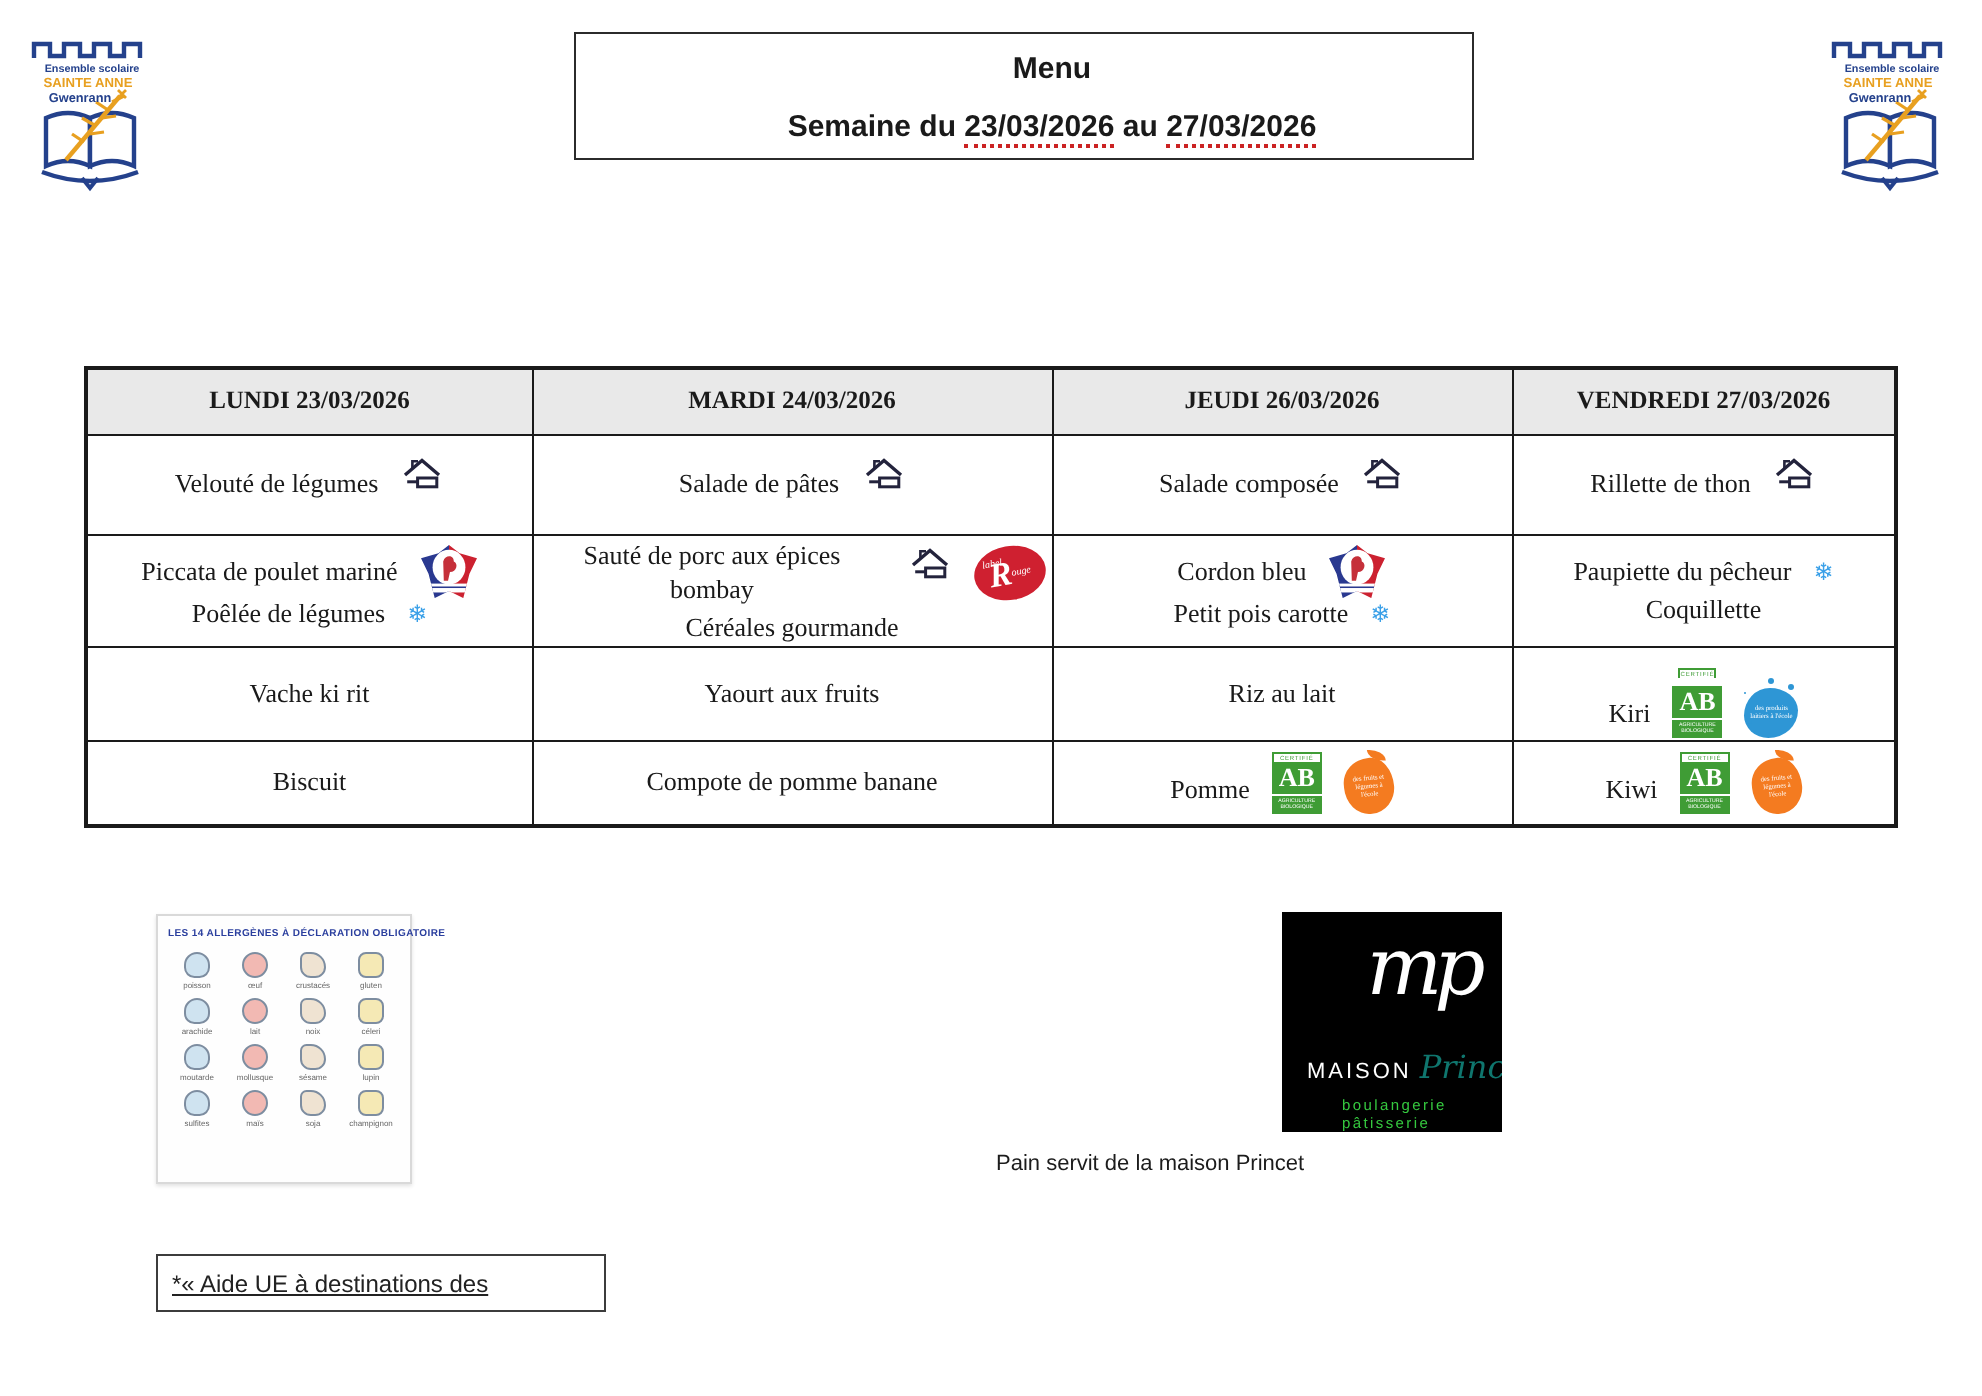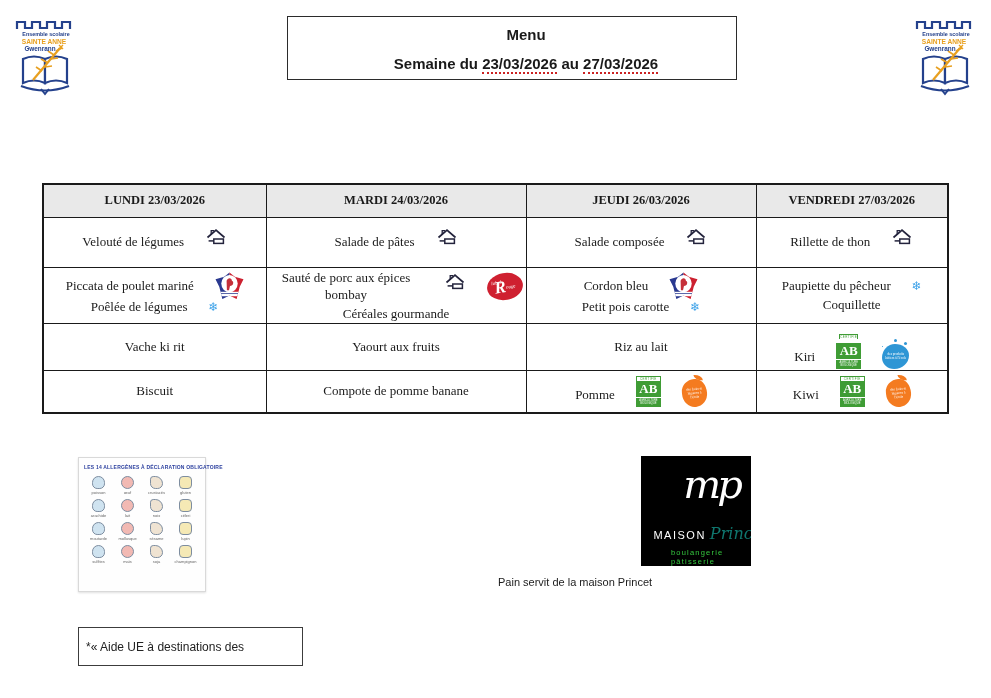--- a/index.html
+++ b/index.html
@@ -31,21 +31,21 @@
   }
   table.menu td, table.menu th { border:1px solid #1a1a1a; text-align:center; vertical-align:middle; padding:1px 3px; }
   table.menu { border:2px solid #1a1a1a; }
   tr.hdr th { background:#e9e9e9; font-weight:bold; font-size:12.5px; height:33px;text-align:center; }
   th.top { vertical-align:top; padding-top:4px; }
   tr.r-entree  td { height:50px; }
   tr.r-plat    td { height:56px; }
   tr.r-laitage td { height:40px; }
   tr.r-dessert td { height:43px; }
 
-  .line { display:flex; align-items:center; justify-content:center; gap:21px; line-height:1.35; }
+  .line { display:flex; align-items:center; justify-content:center; gap:11px; line-height:1.35; }
   .line + .line { margin-top:1px; }
   .align-end { align-items:flex-end; }
   .align-end .dish { margin-bottom:3px; }
 
   .fm { width:22px; height:17px; flex:0 0 auto; margin-top:-10px; }
   .snow { color:#3aa0e8; font-size:12px; line-height:1; font-family:"DejaVu Sans", sans-serif; }
 
   .volaille { width:29px; height:28px; flex:0 0 auto; margin:-3px 0; }
 
   .label-rouge {
@@ -108,23 +108,23 @@
   .mp { font-family:"DejaVu Serif", serif; font-style:italic; font-size:40px; line-height:1; margin-top:8px; height:56px; letter-spacing:-4px; }
   .princet-line { display:flex; align-items:baseline; gap:4px; margin-top:14px; }
   .princet-maison { font-size:11px; letter-spacing:1.5px; color:#fff; }
   .princet-name { font-family:"DejaVu Serif", serif; font-style:italic; font-size:16px; color:#0f766e; }
   .princet-tag { color:#35c93f; font-size:7.5px; letter-spacing:1.2px; margin-top:5px; }
 
   .bread-caption { position:absolute; left:498px; top:576px; font-size:11px; color:#1c1c1c; }
 
   
   .aide-box {
-    position:absolute; left:78px; top:627px; width:225px; height:39px;
+    position:absolute; left:78px; top:627px; width:225px; height:29px;
     border:1px solid #3c3c3c; display:flex; align-items:center; padding-left:7px;
-    font-size:12px; color:#222;
+    font-size:12px; color:#222;text-decoration:underline;
   }
 
   .slogo-text { font-weight:bold; }
 </style>
 </head>
 <body>
 
 <svg width="0" height="0" style="position:absolute" aria-hidden="true">
   <defs>
     <g id="fm-g" stroke="#23233c" fill="none">

